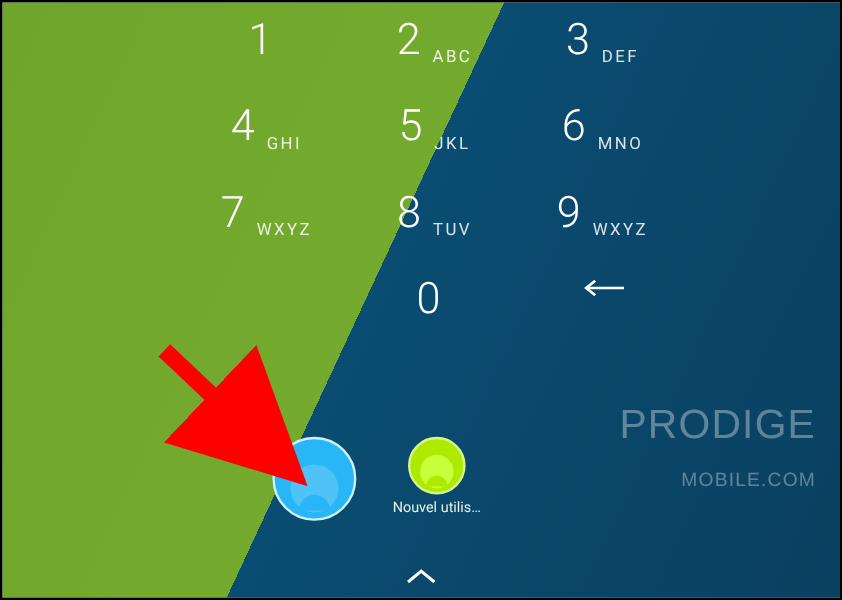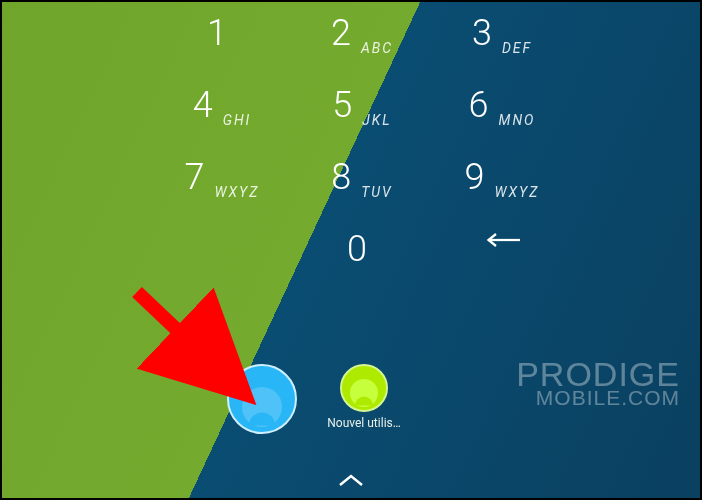--- a/index.html
+++ b/index.html
@@ -23,21 +23,21 @@
     flex: 1 1 0;
     display: flex;
     align-items: baseline;
     justify-content: center;
     gap: 10px;
     height: 72px;
     cursor: pointer;
     user-select: none;
   }
   .key .digit { font-size: 36px; font-weight: 300; }
-  .key .letters { font-size: 14px; letter-spacing: 2px; opacity: 0.85; font-weight: 400; align-self: center; font-style: italic; }
+  .key .letters { font-size: 14px; letter-spacing: 2px; opacity: 0.85; font-weight: 400; align-self: center; }
   .key.backspace svg { width: 36px; height: 24px; }
   .key.blank { pointer-events: none; }
   .users {
     position: absolute;
     left: 220px;
     bottom: 60px;
     display: flex;
     align-items: flex-start;
     gap: 22px;
   }
@@ -105,21 +105,21 @@
     right: 20px;
     bottom: 90px;
     text-align: right;
     color: rgba(255,255,255,0.35);
     font-family: Impact, "Arial Black", sans-serif;
     line-height: 0.9;
     pointer-events: none;
     user-select: none;
   }
   .watermark .l1 { font-size: 34px; letter-spacing: 1px; }
-  .watermark .l2 { font-size: 21px; letter-spacing: 1px; }
+  .watermark .l2 { font-size: 16px; letter-spacing: 1px; margin-top: 24px; }
 </style>
 </head>
 <body>
 
 <div class="screen">
 
   <div class="keypad">
     <div class="krow">
       <div class="key">
         <span class="digit">1</span>

